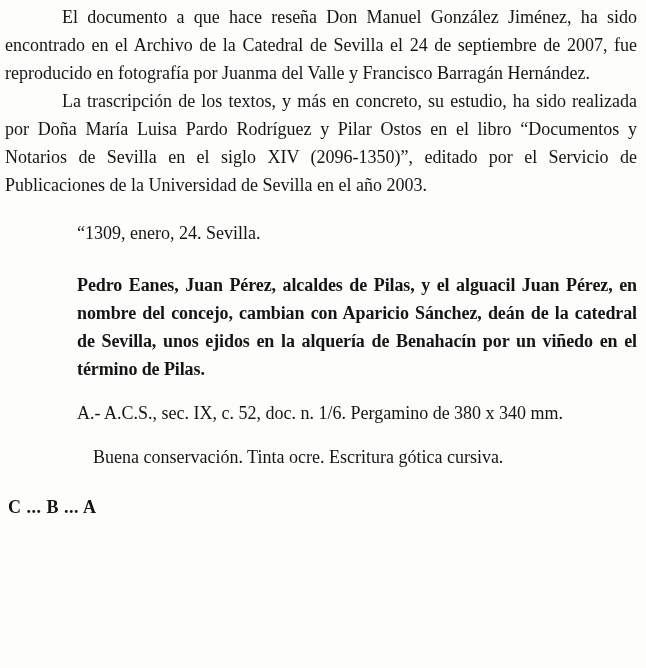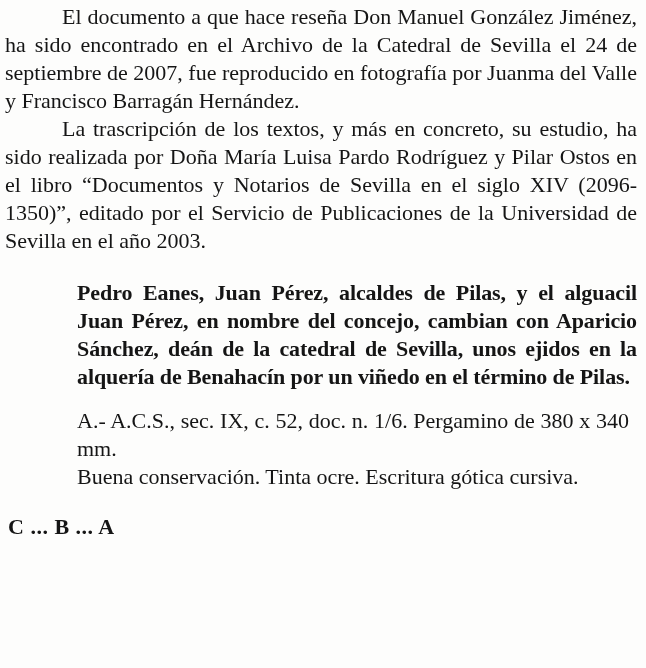--- a/index.html
+++ b/index.html
@@ -8,21 +8,21 @@
     background: #ffffff;
   }
   .page {
     position: relative;
     width: 646px;
     height: 668px;
     box-sizing: border-box;
     background: #fdfdfc;
     color: #151515;
     font-family: "Liberation Serif", "DejaVu Serif", serif;
-    font-size: 22px;
+    font-size: 18px;
     line-height: 28px;
     padding: 3px 9px 0 5px;
     overflow: hidden;
   }
   .body-para {
     margin: 0;
     text-align: justify;
     text-indent: 57px;
   }
   .indent-block {
@@ -38,40 +38,41 @@
     margin: 24px 0 0 0;
     font-weight: bold;
     text-align: justify;
     letter-spacing: -0.1px;
   }
   .archive-ref {
     margin: 16px 8px 0 0;
     text-align: justify;
   }
   .conservation {
-    margin: 0;
+    margin: 16px;
   }
   .footer-sigla {
     margin: 22px 0 0 3px;
     font-weight: bold;
     letter-spacing: 0.5px;
   }
 </style>
 </head>
 <body>
 
 <div class="page">
 
   <p class="body-para">El documento a que hace reseña Don Manuel González Jiménez, ha sido encontrado en el Archivo de la Catedral de Sevilla el 24 de septiembre de 2007, fue reproducido en fotografía por Juanma del Valle y Francisco Barragán Hernández.</p>
 
   <p class="body-para">La trascripción de los textos, y más en concreto, su estudio, ha sido realizada por Doña María Luisa Pardo Rodríguez y Pilar Ostos en el libro “Documentos y Notarios de Sevilla en el siglo XIV (2096-1350)”, editado por el Servicio de Publicaciones de la Universidad de Sevilla en el año 2003.</p>
 
   <div class="indent-block">
 
 
+    <p class="date-line">“1309, enero, 24. Sevilla.</p>
 
     <p class="regesto">Pedro Eanes, Juan Pérez, alcaldes de Pilas, y el alguacil Juan Pérez, en nombre del concejo, cambian con Aparicio Sánchez, deán de la catedral de Sevilla, unos ejidos en la alquería de Benahacín por un viñedo en el término de Pilas.</p>
 
     <p class="archive-ref">A.- A.C.S., sec. IX, c. 52, doc. n. 1/6. Pergamino de 380 x 340 mm.</p>
 
     <p class="conservation">Buena conservación. Tinta ocre. Escritura gótica cursiva.</p>
 
   </div>
 
   <p class="footer-sigla">C ... B ... A</p>

